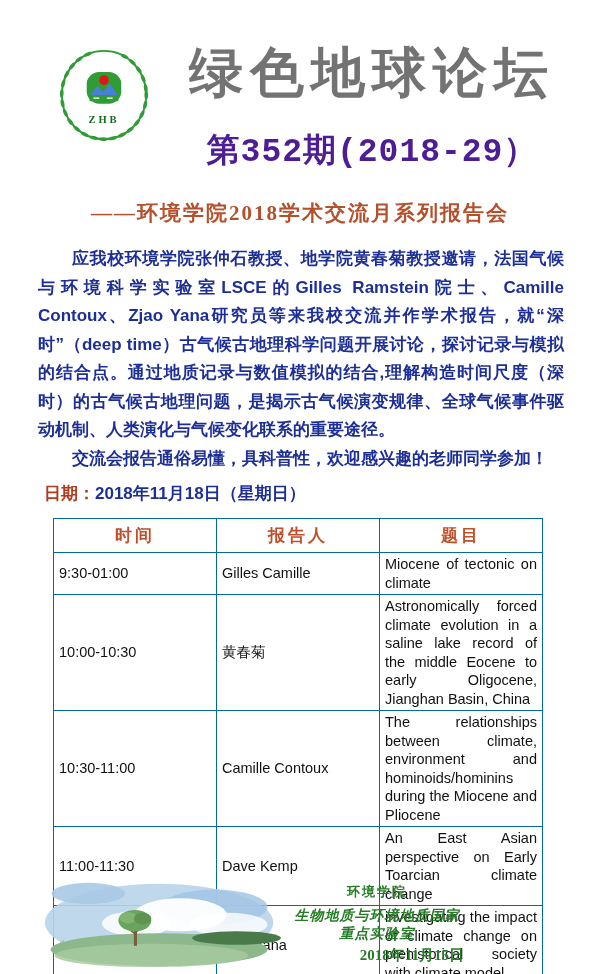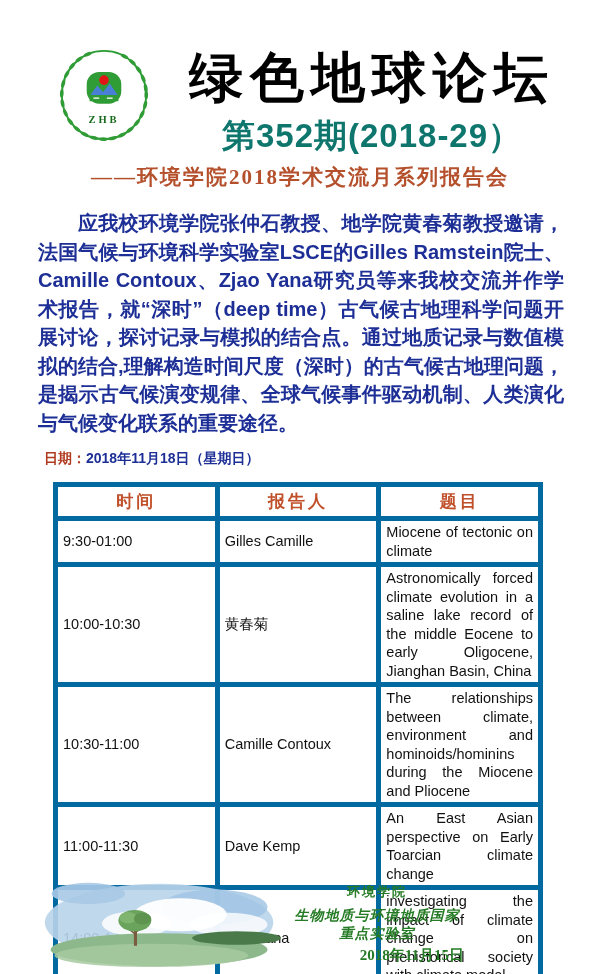--- a/index.html
+++ b/index.html
@@ -4,49 +4,49 @@
 <style>
   * { margin:0; padding:0; box-sizing:border-box; }
   body { background:#ffffff; font-family:"Liberation Sans", sans-serif; }
   .page { width:600px; height:974px; background:#fff; overflow:hidden; position:relative; }
 
   
   .header-row { display:flex; align-items:flex-start; padding:46px 8px 0 56px; }
   .logo { width:96px; height:98px; flex:0 0 auto; }
   .head-right { flex:1; text-align:center; }
   .main-title {
-    font-family:Liberation Sans, sans-serif;
-    font-weight:bold; color:#000000; font-size:54px; letter-spacing:7px;
+    font-family:Liberation Mono, monospace;
+    font-weight:bold; color:#737373; font-size:54px; letter-spacing:7px;
     line-height:1.15; white-space:nowrap;
   }
   .issue-line {
-    font-family:Liberation Sans, sans-serif;
-    font-weight:bold; color:#0f766e; font-size:33px; letter-spacing:1px;
-    margin-top:6px;
+    font-family:Liberation Mono, monospace;
+    font-weight:bold; color:#4c1d95; font-size:33px; letter-spacing:1px;
+    margin-top:20px;
   }
   .series-subtitle {
     text-align:center; font-weight:bold; color:#b5502c; font-size:21px;
-    letter-spacing:2px; margin-top:4px;
+    letter-spacing:2px; margin-top:26px;
     font-family:"Liberation Serif", serif;
   }
 
   
   .intro { margin:18px 36px 0 38px; color:#1d2f96; font-weight:bold;
-    font-size:20px; line-height:28.5px; text-align:justify; }
+    font-size:17px; line-height:28.5px; text-align:justify; }
   .intro p { text-indent:2em; }
 
   
-  .meta { margin:6px 36px 0 44px; font-size:14px; line-height:30px; font-weight:bold; }
+  .meta { margin:6px 36px 0 44px; font-size:17px; line-height:30px; font-weight:bold; }
   .meta .lbl { color:#b03a1e; }
   .meta .val { color:#1d2f96; }
 
   
   table.sched { border-collapse:collapse; margin:9px 0 0 53px; width:490px;
     table-layout:fixed; }
-  table.sched th, table.sched td { border:5px solid #0369a1; vertical-align:middle; }
+  table.sched th, table.sched td { border:1px solid #0369a1; vertical-align:middle; }
   table.sched th { color:#c0502a; font-weight:bold; font-size:17px;
     letter-spacing:3px; height:34px; }
   table.sched td { font-size:14.5px; color:#111; padding:2px 5px; line-height:18.5px; }
   td.c0 { width:95px; }
   td.c1 { width:79px; }
   td.c2 { width:316px; text-align:justify; }
 
   
   .footer { position:absolute; left:0; bottom:4px; width:504px; display:flex;
     align-items:center; }
@@ -104,20 +104,21 @@
     <div class="head-right">
       <div class="main-title">绿色地球论坛</div>
       <div class="issue-line">第352期(2018-29）</div>
     </div>
   </div>
 
   <div class="series-subtitle">——环境学院2018学术交流月系列报告会</div>
 
   <div class="intro">
     <p>应我校环境学院张仲石教授、地学院黄春菊教授邀请，法国气候与环境科学实验室LSCE的Gilles Ramstein院士、Camille Contoux、Zjao Yana研究员等来我校交流并作学术报告，就“深时”（deep time）古气候古地理科学问题开展讨论，探讨记录与模拟的结合点。通过地质记录与数值模拟的结合,理解构造时间尺度（深时）的古气候古地理问题，是揭示古气候演变规律、全球气候事件驱动机制、人类演化与气候变化联系的重要途径。</p>
+    <p>交流会报告通俗易懂，具科普性，欢迎感兴趣的老师同学参加！</p>
   </div>
 
   <div class="meta">
     <span class="lbl">日期：</span><span class="val">2018年11月18日（星期日）</span>
   </div>
 
   <table class="sched">
     <thead>
         <tr>
           <th>时间</th>

